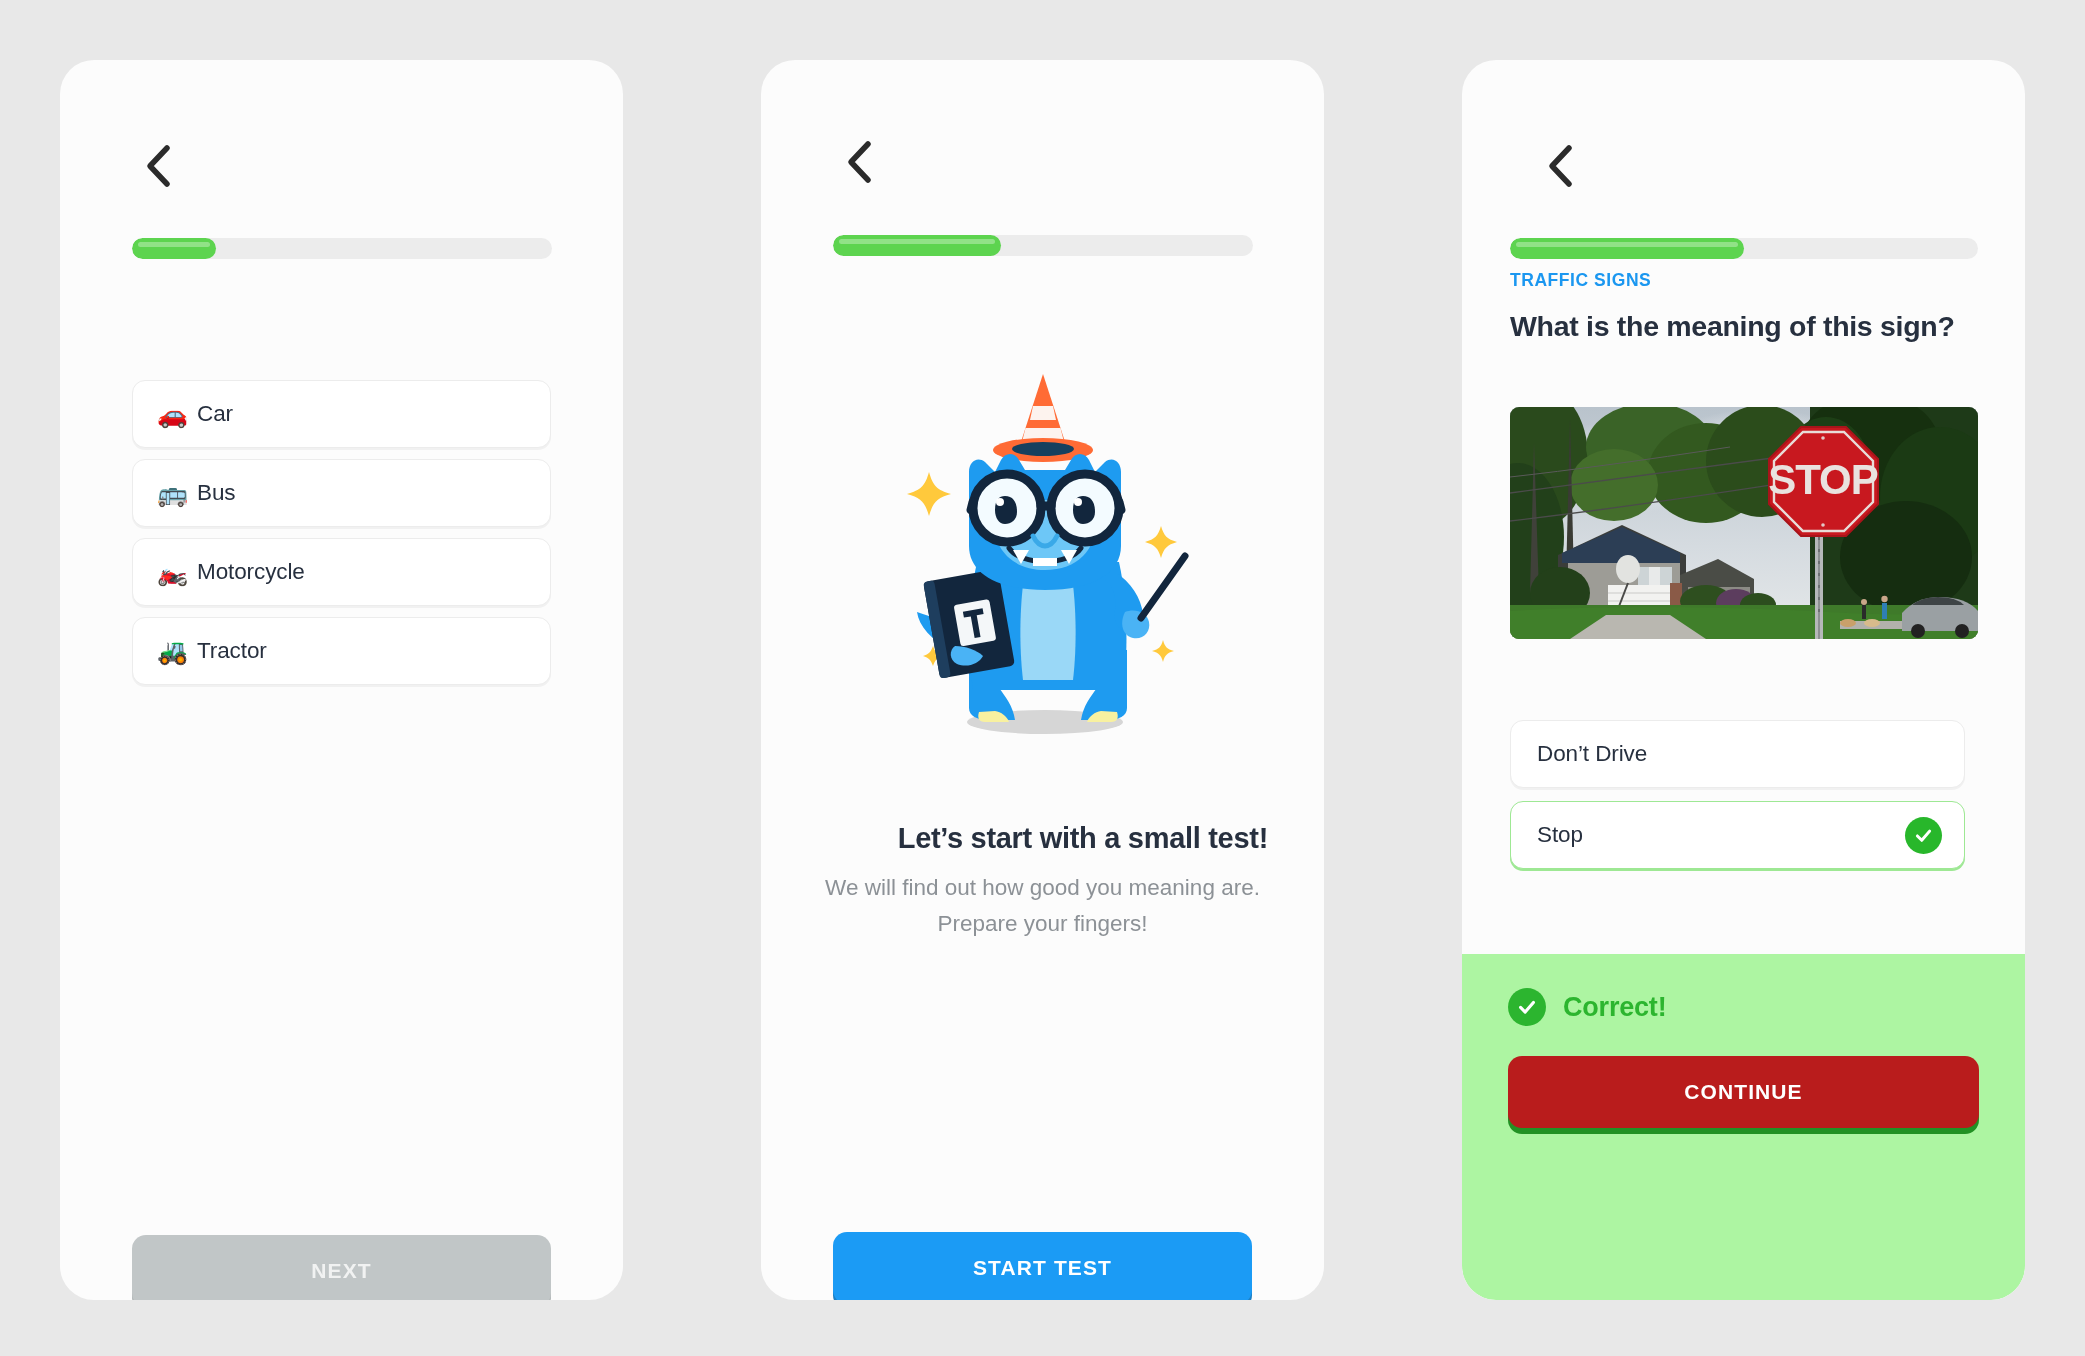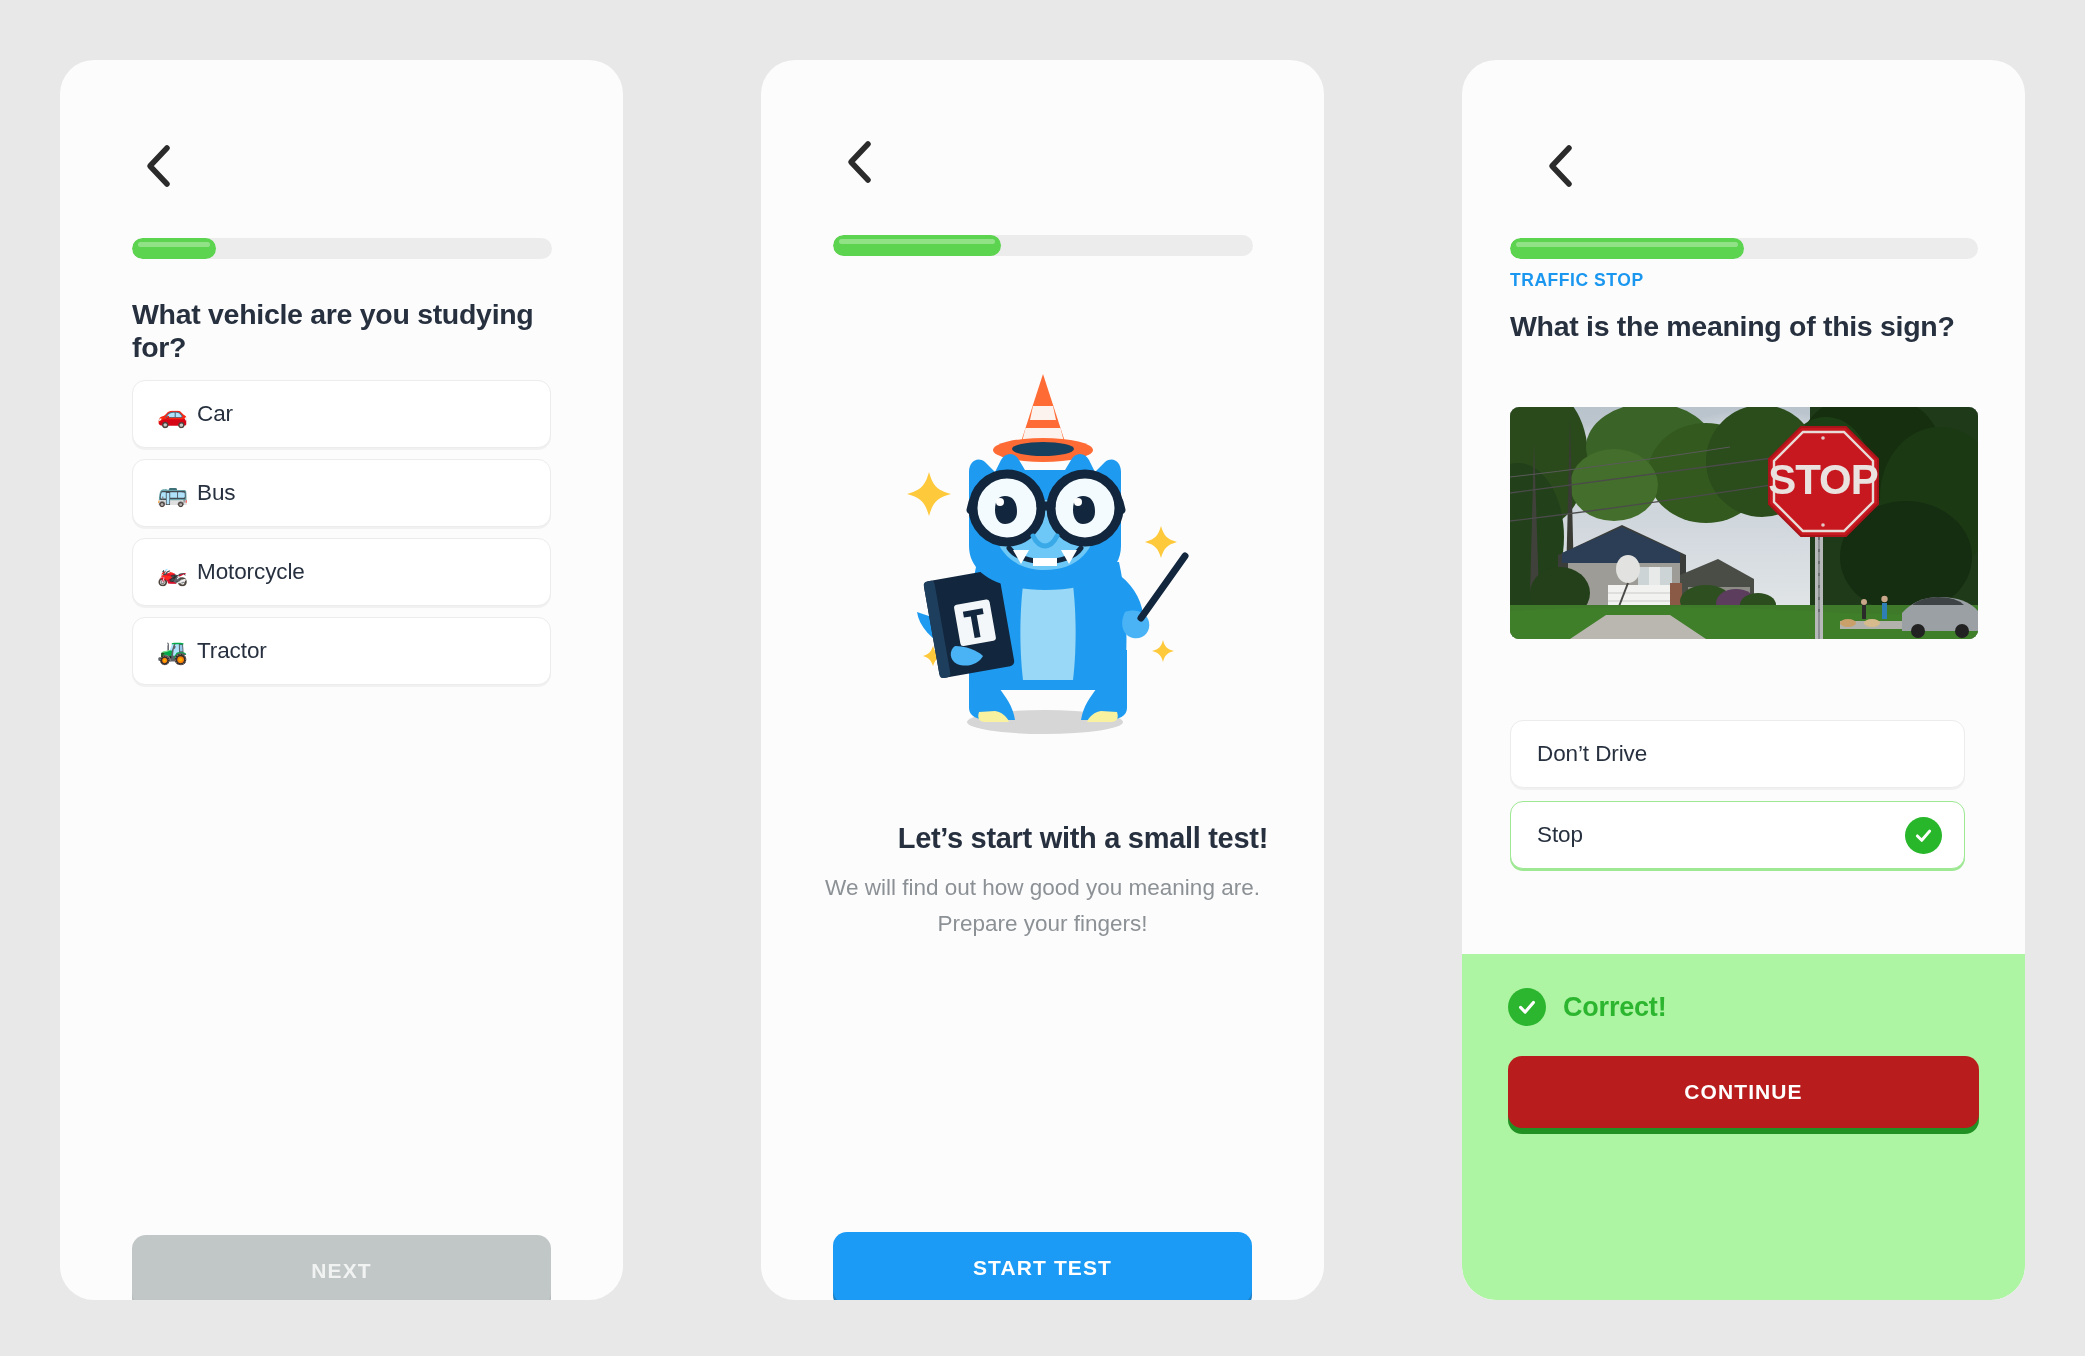--- a/index.html
+++ b/index.html
@@ -280,21 +280,20 @@
           <svg width="30" height="44" viewBox="0 0 30 44" fill="none">
             <path d="M24 4 L7 22 L24 40" stroke="#2b2b2b" stroke-width="5.5" stroke-linecap="round" stroke-linejoin="round"></path>
           </svg>
         </span>
       </div>
 
       <div class="progress-track" style="top:178px;">
         <div class="progress-fill" id="p1-fill" style="width: 20%;"></div>
       </div>
 
-      <div class="q-title" style="top:238px;">What vehicle are you studying for?</div>
 
       <div class="opt-list" style="top:320px;">
 
         <div class="option">
           <span class="emoji">🚗</span>
           <span class="opt-label">Car</span>
         </div>
 
         <div class="option">
           <span class="emoji">🚌</span>
@@ -415,21 +414,21 @@
           <svg width="30" height="44" viewBox="0 0 30 44" fill="none">
             <path d="M24 4 L7 22 L24 40" stroke="#2b2b2b" stroke-width="5.5" stroke-linecap="round" stroke-linejoin="round"></path>
           </svg>
         </span>
       </div>
 
       <div class="progress-track" style="top:178px; left:48px; width:468px;">
         <div class="progress-fill" id="p3-fill" style="width: 50%;"></div>
       </div>
 
-      <div class="category-label" style="top:210px; left:48px;">TRAFFIC STOP</div>
+      <div class="category-label" style="top:210px; left:48px;">TRAFFIC SIGNS</div>
 
       <div class="q-title" style="top:250px; left:48px; right:36px;">What is the meaning of this sign?</div>
 
       <div class="photo">
         <svg viewBox="0 0 468 232" preserveAspectRatio="none">
           <defs>
             <linearGradient id="skyG" x1="0" y1="0" x2="0" y2="1">
               <stop offset="0%" stop-color="#b9c3cc"></stop>
               <stop offset="60%" stop-color="#d5dbe0"></stop>
               <stop offset="100%" stop-color="#e6e9ea"></stop>

